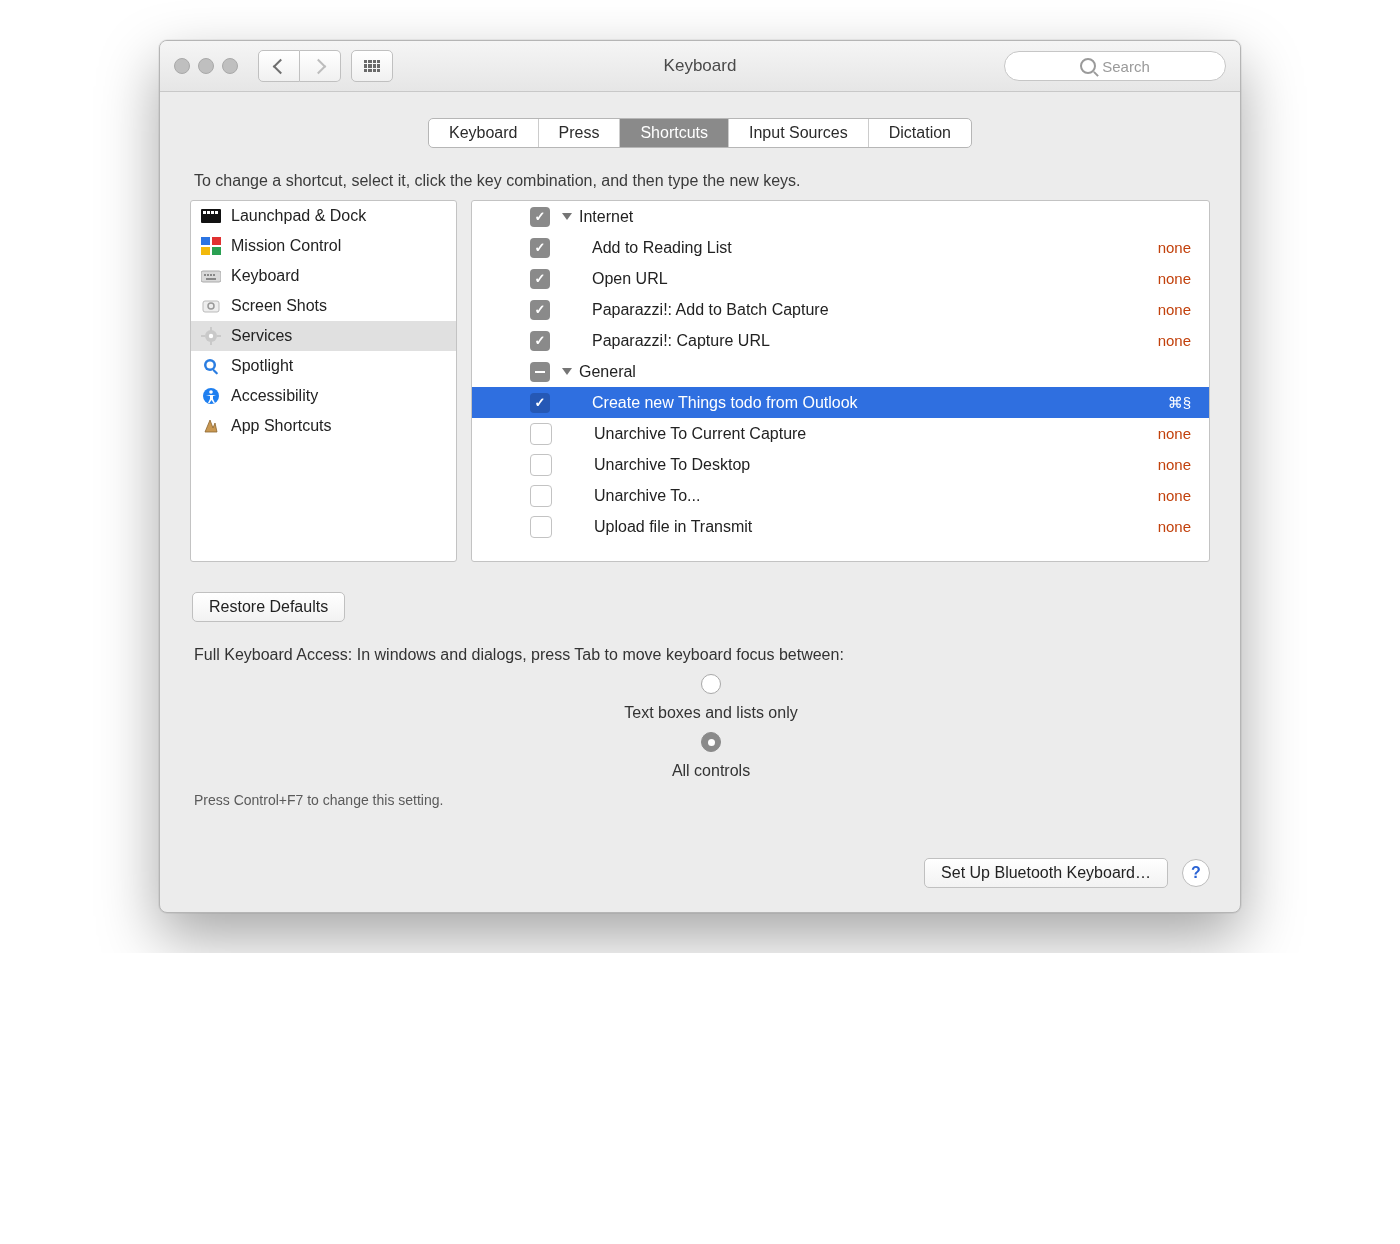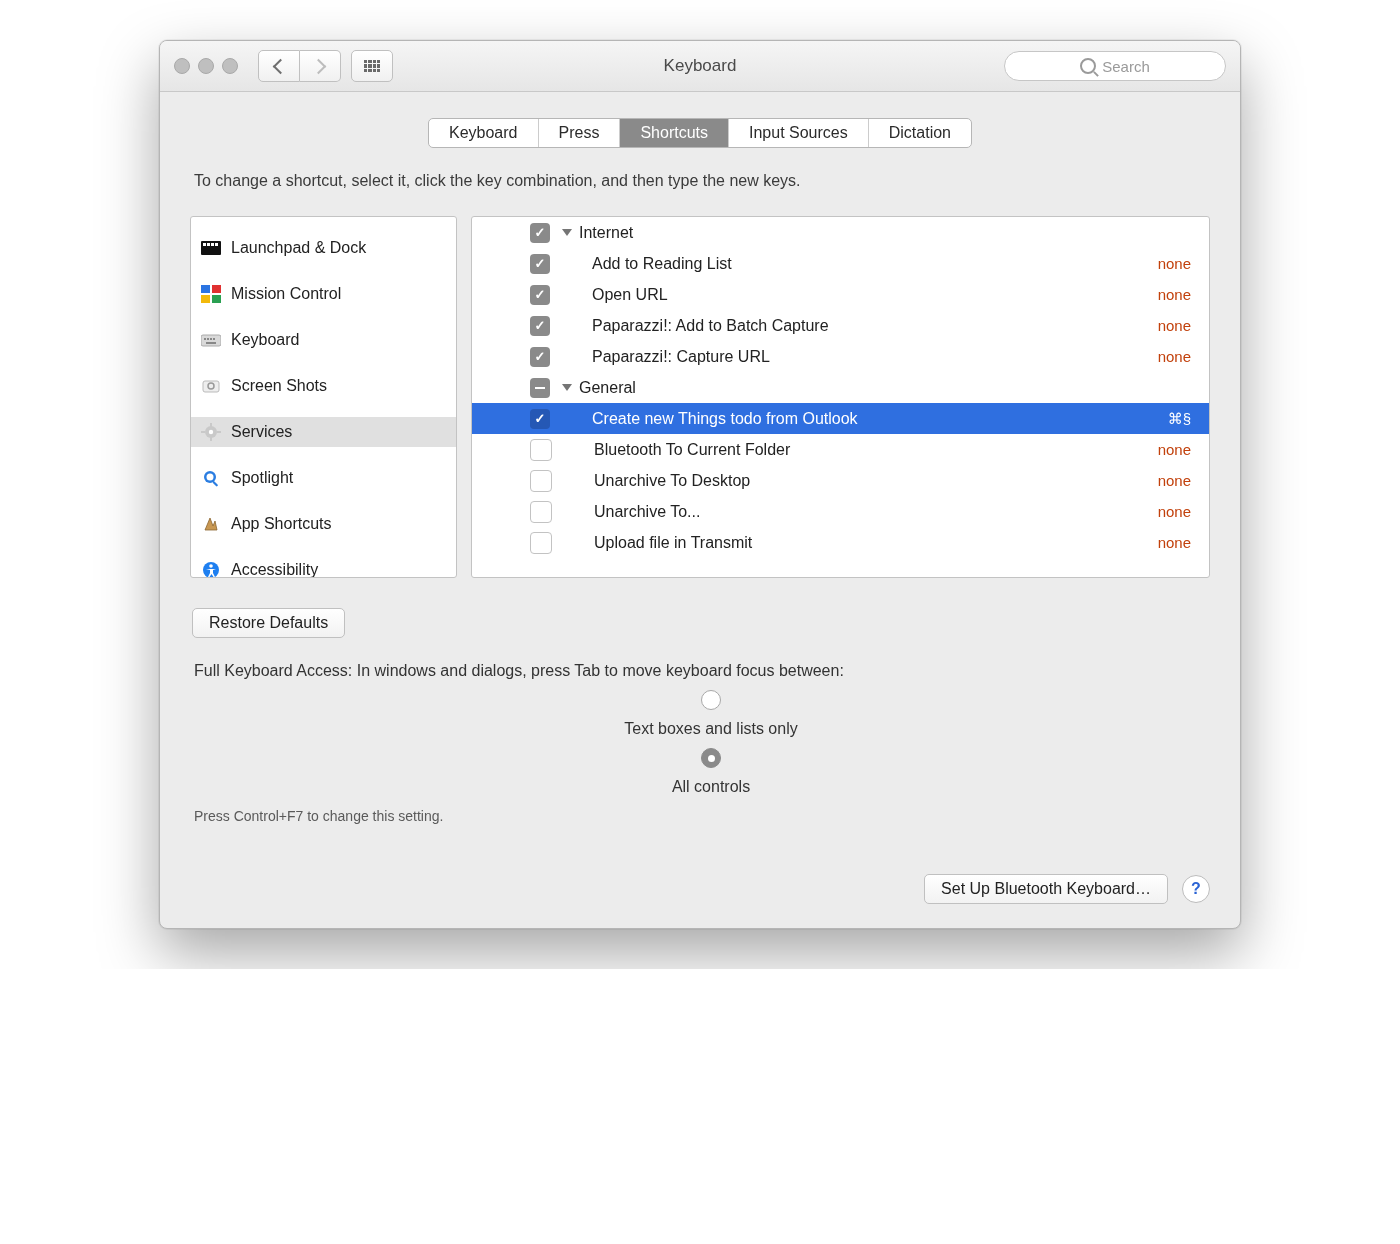--- a/index.html
+++ b/index.html
@@ -31,27 +31,27 @@
   .mag::after{content:"";position:absolute;width:6px;height:2px;background:#9a9a9a;bottom:-3px;right:-5px;transform:rotate(45deg);}
   
   .content{padding:26px 30px 24px;}
   
   .tabs-wrap{display:flex;justify-content:center;}
   .tabs{display:flex;border:1px solid #b6b6b6;border-radius:5px;overflow:hidden;background:#fff;}
   .tab{padding:5px 20px;font-size:16px;color:#2b2b2b;border-right:1px solid #ccc;cursor:default;}
   .tab:last-child{border-right:none;}
   .tab.active{background:#8a8a8a;color:#fff;}
   
-  .hint{margin:24px 4px 26px;color:#3b3b3b;font-size:16px;}
+  .hint{margin:24px 4px 10px;color:#3b3b3b;font-size:16px;}
   
   .panes{display:flex;gap:14px;}
   .pane{background:#fff;border:1px solid #c3c3c3;border-radius:3px;height:360px;overflow:hidden;}
   .pane-left{width:265px;}
   .pane-right{flex:1;position:relative;}
-  .cat{display:flex;align-items:center;gap:10px;height:30px;padding:0 10px;font-size:16px;color:#222;margin-top:16px;}
+  .cat{display:flex;align-items:center;gap:10px;height:30px;padding:0 10px;font-size:16px;color:#222;}
   .cat.sel{background:#e0e0e0;}
   .ic{width:20px;height:18px;display:flex;align-items:center;justify-content:center;font-size:14px;}
   .ic svg{width:20px;height:18px;}
   
   .rows{overflow:auto;height:100%;}
   .row{display:flex;align-items:center;height:31px;font-size:16px;color:#222;padding-left:48px;}
   .row .cb{width:20px;height:20px;border-radius:4px;margin-left:10px;display:flex;align-items:center;justify-content:center;}
   .cb.on{background:#8a8a8a;color:#fff;}
   .cb.off{border:1px solid #c3c3c3;background:#fff;}
   .cb.mix{background:#8a8a8a;color:#fff;}
@@ -205,35 +205,35 @@
                 <circle cx="9" cy="8" r="6" fill="#2a7de1"></circle>
                 <circle cx="9" cy="8" r="3.5" fill="#fff"></circle>
                 <rect x="13" y="12" width="6" height="2.2" rx="1" transform="rotate(45 13 12)" fill="#2a7de1"></rect>
               </svg>
             </span>
           <span>Spotlight</span>
         </div>
         <div class="cat">
           <span class="ic">
               <svg viewBox="0 0 20 18">
-                <path d="M4 15L9 3l3 8 2-5 2 9z" fill="#c99852" stroke="#8a6430" stroke-width="0.8"></path>
-              </svg>
-            </span>
-          <span>App Shortcuts</span>
-        </div>
-        <div class="cat">
-          <span class="ic">
-              <svg viewBox="0 0 20 18">
                 <circle cx="10" cy="9" r="8" fill="#1e7ff0"></circle>
                 <circle cx="10" cy="5" r="1.8" fill="#fff"></circle>
                 <path d="M5 8h10l-3 1v3l2 4h-1.5l-2-3-2 3H7l2-4v-3z" fill="#fff"></path>
               </svg>
             </span>
           <span>Accessibility</span>
         </div>
+        <div class="cat">
+          <span class="ic">
+              <svg viewBox="0 0 20 18">
+                <path d="M4 15L9 3l3 8 2-5 2 9z" fill="#c99852" stroke="#8a6430" stroke-width="0.8"></path>
+              </svg>
+            </span>
+          <span>App Shortcuts</span>
+        </div>
       </div>
 
       <div class="pane pane-right">
         <div class="mark"></div>
         <div class="rows">
 
           <div class="row">
             <span class="cb on"></span>
             <span class="tri"></span>
             <span class="lbl" style="padding-left:0">Internet</span>
@@ -264,21 +264,21 @@
             <span class="tri"></span>
             <span class="lbl" style="padding-left:0">General</span>
           </div>
           <div class="row sel">
             <span class="cb on"></span>
             <span class="lbl ind">Create new Things todo from Outlook</span>
             <span class="short">⌘§</span>
           </div>
           <div class="row">
             <span class="cb off"></span>
-            <span class="lbl ind">Bluetooth To Current Folder</span>
+            <span class="lbl ind">Unarchive To Current Capture</span>
             <span class="short">none</span>
           </div>
           <div class="row">
             <span class="cb off"></span>
             <span class="lbl ind">Unarchive To Desktop</span>
             <span class="short">none</span>
           </div>
           <div class="row">
             <span class="cb off"></span>
             <span class="lbl ind">Unarchive To...</span>

